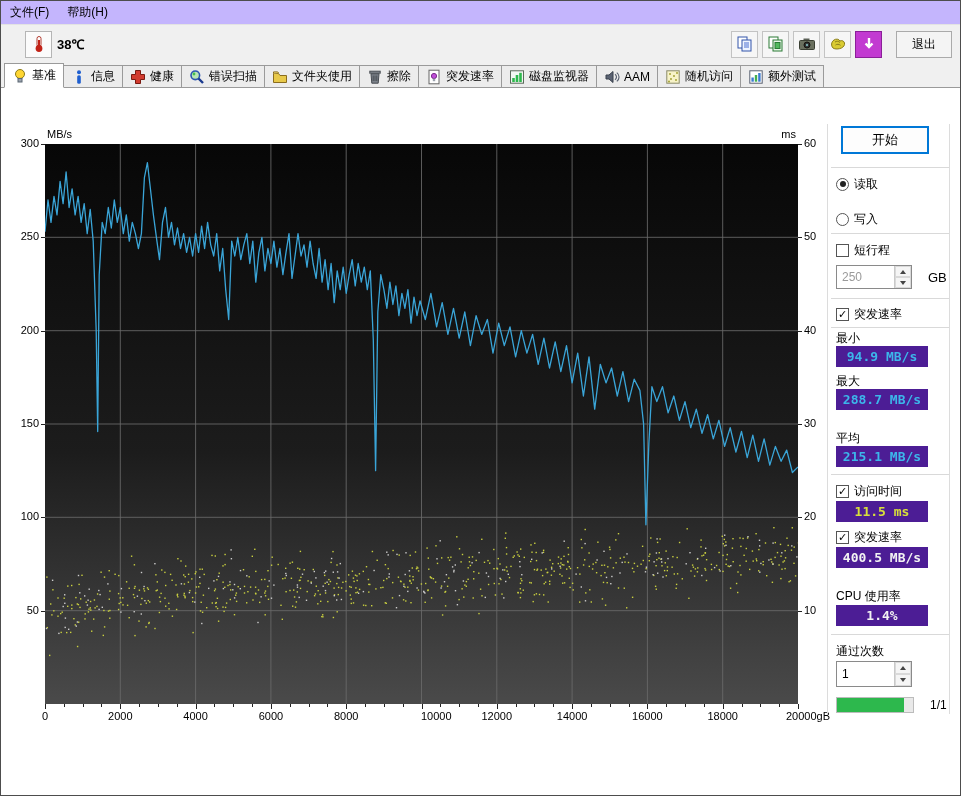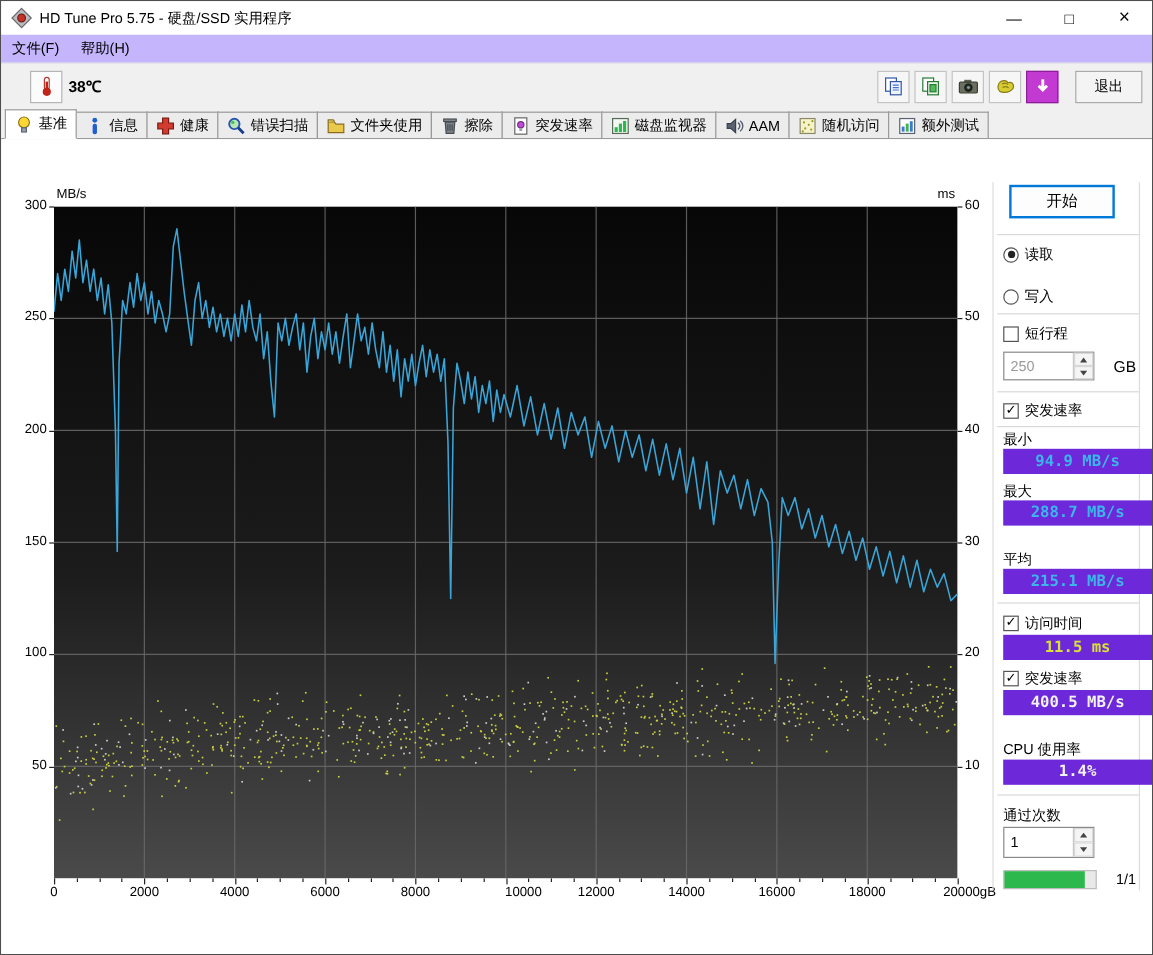--- a/index.html
+++ b/index.html
@@ -70,44 +70,32 @@
   .spin .val { flex:1; display:flex; align-items:center; padding-left:5px; font-size:12px; }
   .spin .val.dim { color:#9a9a9a; }
   .spin .arrows { width:17px; border-left:1px solid #c9c9c9; display:flex; flex-direction:column; }
   .spin .arrows div { flex:1; display:flex; align-items:center; justify-content:center;
     border:1px solid #d9d9d9; background:#f5f5f5; }
   .tri-up { width:0; height:0; border-left:3px solid transparent; border-right:3px solid transparent;
     border-bottom:4px solid #444; }
   .tri-dn { width:0; height:0; border-left:3px solid transparent; border-right:3px solid transparent;
     border-top:4px solid #444; }
   .plabel { margin-left:5px; height:16px; display:flex; align-items:center; }
-  .lcd { margin-left:5px; width:124px; height:21px; background:#6d28d9; display:flex; align-items:center;
+  .lcd { margin-left:5px; width:92px; height:21px; background:#4c1d95; display:flex; align-items:center;
     justify-content:center; font-family:"DejaVu Sans Mono", monospace; font-weight:bold; font-size:13px; }
   .lcd.cyan { color:#3cb6ea; } .lcd.yellow { color:#d8e03a; } .lcd.white { color:#f2f2f2; }
   .progrow { display:flex; align-items:center; margin-left:5px; gap:16px; }
   .progress { width:78px; height:16px; border:1px solid #bcbcbc; background:#e9e9e9; }
   .progress .fill { height:100%; width:88%; background:#2db84d; }
 </style>
 </head>
 <body>
 
 <div class="window">
 
-  <div class="titlebar">
-    <svg class="appicon" viewBox="0 0 18 18">
-      <path d="M9 1l8 8-8 8-8-8z" fill="#b9bcc2" stroke="#6a6a6a"></path>
-      <circle cx="9" cy="9" r="3.2" fill="#c2332a" stroke="#7a1a12"></circle>
-    </svg>
-    <span class="title">HD Tune Pro 5.75 - 硬盘/SSD 实用程序</span>
-    <div class="wincontrols">
-      <div class="winbtn">—</div>
-      <div class="winbtn">□</div>
-      <div class="winbtn close">×</div>
-    </div>
-  </div>
 
   <div class="menubar">
     <div class="menuitem">文件(F)</div>
     <div class="menuitem">帮助(H)</div>
   </div>
 
   <div class="toolbar">
     <div class="tempbtn">
       <svg width="18" height="18" viewBox="0 0 18 18">
         <rect x="7" y="1.5" width="4" height="10" rx="2" fill="#fff" stroke="#b23a2e"></rect>

